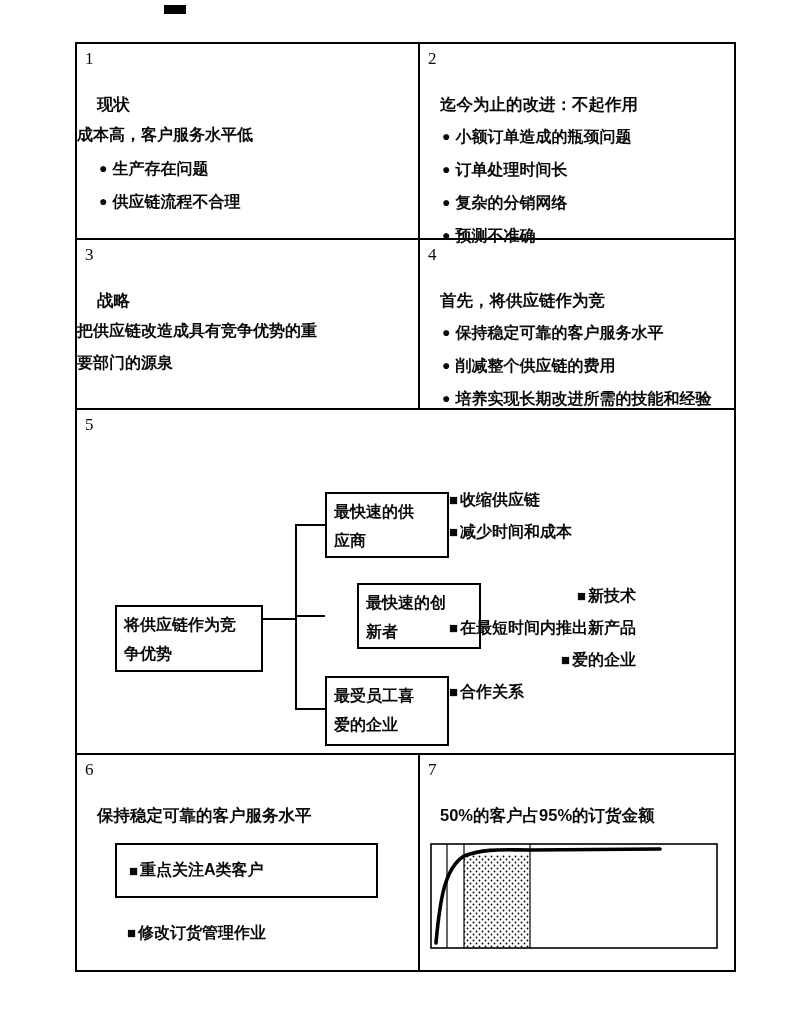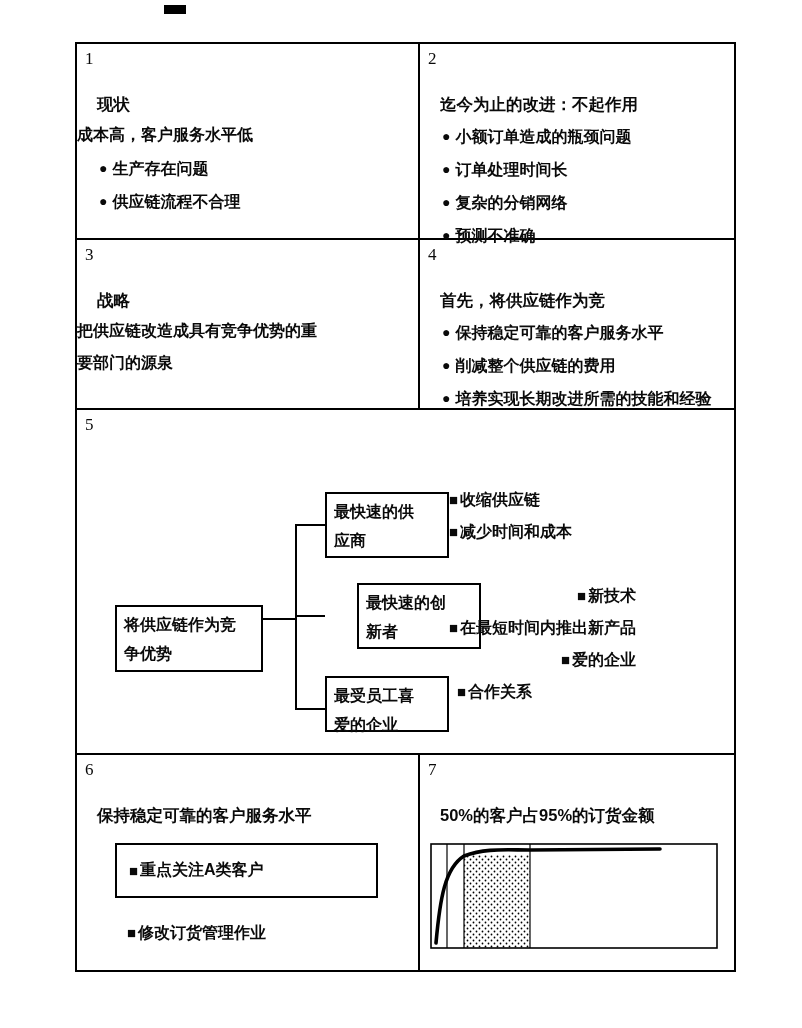--- a/index.html
+++ b/index.html
@@ -43,32 +43,32 @@
 
   
   .tree { position: absolute; inset: 0; }
   .tbox {
     position: absolute; border: 2px solid #000; background:#fff;
     padding: 3px 7px; line-height: 29px; font-weight: 700; font-size: 16px;
   }
   .root { left: 38px;  top: 175px; width: 148px; height: 67px; margin-top: 20px; }
   .bA   { left: 248px; top: 82px;  width: 124px; height: 66px; }
   .bB   { left: 248px; top: 173px; width: 124px; height: 66px; margin-left: 32px; }
-  .bC   { left: 248px; top: 266px; width: 124px; height: 56px; }
+  .bC   { left: 248px; top: 266px; width: 124px; height: 70px; }
   .conn { position: absolute; background: #000; }
   .c-root { left: 186px; top: 208px; width: 33px; height: 2px; }
   .spine  { left: 218px; top: 114px; width: 2px;  height: 186px; }
   .cA     { left: 218px; top: 114px; width: 30px; height: 2px; }
   .cB     { left: 218px; top: 205px; width: 30px; height: 2px; }
   .cC     { left: 218px; top: 298px; width: 30px; height: 2px; }
   ul.sq { position: absolute; left: 372px; list-style: none; }
   ul.sq li { line-height: 32px; white-space: nowrap; font-weight: 700; }
   .listA { top: 74px; }
   .listB { top: 170px; text-align: right; }
-  .listC { top: 266px; margin-left: 8px; }
+  .listC { top: 266px; }
 
   
   .box6 {
     position: absolute; left: 38px; top: 88px; width: 263px; height: 55px;
     border: 2px solid #000; display: flex; align-items: center; padding-left: 12px;
     white-space: nowrap;
   }
   .below6 { position: absolute; left: 50px; top: 162px; line-height: 32px; white-space: nowrap; }
 
   

